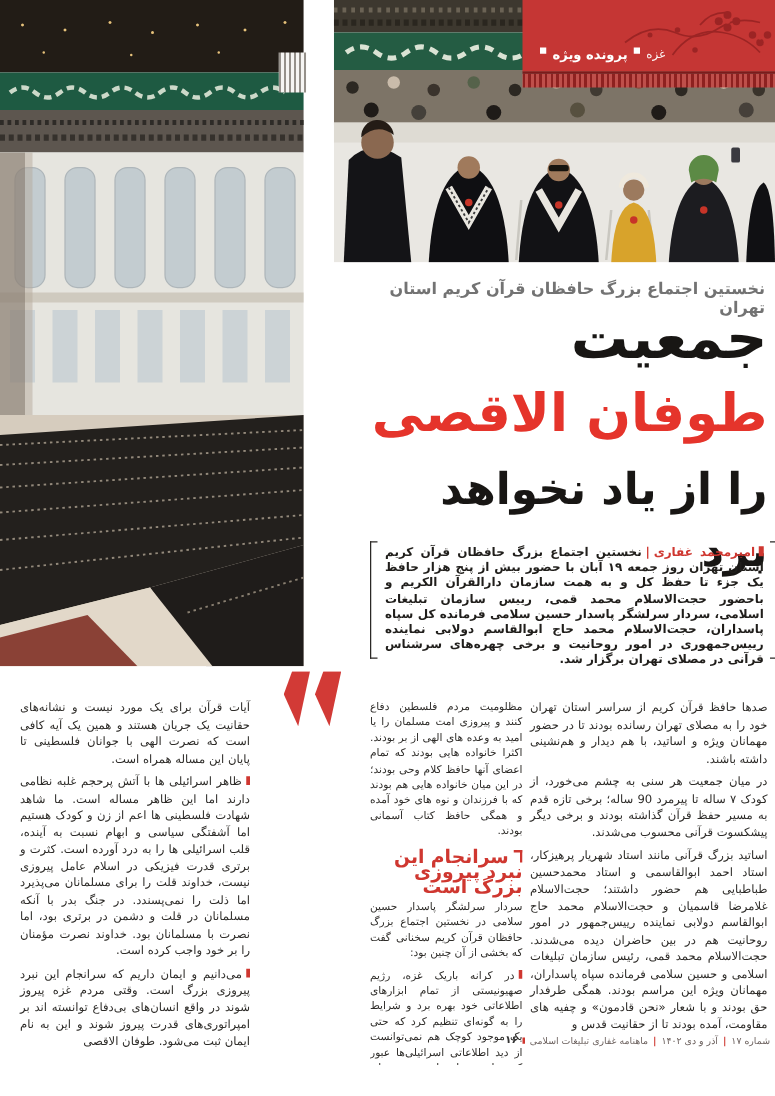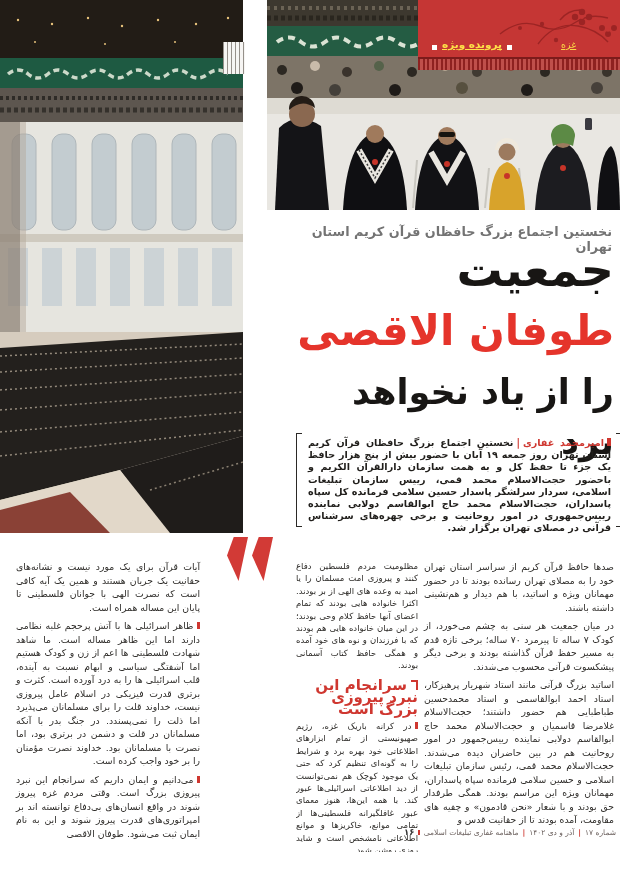--- a/index.html
+++ b/index.html
@@ -10,24 +10,24 @@
   .crowd-photo{position:absolute;left:267px;top:0;width:353px;height:210px;overflow:hidden;}
   .photo-svg{display:block;width:100%;height:100%;}
   .barcode{position:absolute;left:223px;top:42px;width:22px;height:32px;
            background:repeating-linear-gradient(90deg,#95908a 0 1.5px,#f6f5f3 1.5px 4px);}
   
   .gaza-banner{position:absolute;left:418px;top:0;width:202px;height:68px;}
   .banner-red{position:relative;height:57px;background:#c53634;overflow:hidden;}
   .banner-fringe{height:11px;border-top:2px solid #7c1b1b;
            background:repeating-linear-gradient(90deg,#8e2120 0 2px,#bf4f4b 2px 4.5px);}
   .banner-label{position:absolute;left:14px;bottom:7px;display:flex;direction:ltr;
-           align-items:flex-end;gap:5px;color:#fde047;white-space:nowrap;text-decoration:underline;}
+           align-items:flex-start;gap:5px;color:#ffffff;white-space:nowrap;}
   .wsq{width:5px;height:5px;background:#fff;}
   .banner-title{font-size:10.5px;font-weight:bold;direction:rtl;}
-  .banner-tag{font-size:9.5px;opacity:.95;direction:rtl;margin-left:44px;}
+  .banner-tag{font-size:9.5px;opacity:.95;direction:rtl;}
   .ornament{position:absolute;right:0;top:0;width:130px;height:57px;opacity:.85;}
   
   .kicker{position:absolute;right:8px;top:224px;width:330px;direction:rtl;text-align:right;
           font-size:12.8px;font-weight:bold;color:#737373;}
   .h-line{position:absolute;right:6px;width:320px;direction:rtl;text-align:right;font-weight:bold;}
   .h1{top:241px;font-size:46px;line-height:58px;color:#181614;}
   .h2{top:298px;font-size:42px;line-height:66px;color:#e5342b;}
   .h3{top:367px;font-size:35px;line-height:50px;color:#181614;}
   
   .lead{position:absolute;left:296px;top:433px;width:326px;height:92px;}
@@ -234,27 +234,28 @@
   <div class="h-line h3">را از یاد نخواهد برد</div>
 
   <div class="lead">
     <div class="bracket bl"></div>
     <div class="bracket br"></div>
     <p class="lead-text"><span class="bullet lg"></span><span class="lead-author">امیرمحمد غفاری</span><span class="lead-sep">|</span><span>نخستین اجتماع بزرگ حافظان قرآن کریم استان تهران روز جمعه ۱۹ آبان با حضور بیش از پنج هزار حافظ یک جزء تا حفظ کل و به همت سازمان دارالقرآن الکریم و باحضور حجت‌الاسلام محمد قمی، رییس سازمان تبلیغات اسلامی، سردار سرلشگر پاسدار حسین سلامی فرمانده کل سپاه پاسداران، حجت‌الاسلام محمد حاج ابوالقاسم دولابی نماینده رییس‌جمهوری در امور روحانیت و برخی چهره‌های سرشناس قرآنی در مصلای تهران برگزار شد.</span></p>
   </div>
 
   <div class="col col-right">
     <p><span>صدها حافظ قرآن کریم از سراسر استان تهران خود را به مصلای تهران رسانده بودند تا در حضور مهمانان ویژه و اساتید، با هم دیدار و هم‌نشینی داشته باشند.</span></p>
-    <p><span>در میان جمعیت هر سنی به چشم می‌خورد، از کودک ۷ ساله تا پیرمرد ۷۰ ساله؛ برخی تازه قدم به مسیر حفظ قرآن گذاشته بودند و برخی دیگر پیشکسوت قرآنی محسوب می‌شدند.</span></p>
+    <p><span>در میان جمعیت هر سنی به چشم می‌خورد، از کودک ۷ ساله تا پیرمرد 90 ساله؛ برخی تازه قدم به مسیر حفظ قرآن گذاشته بودند و برخی دیگر پیشکسوت قرآنی محسوب می‌شدند.</span></p>
     <p><span>اساتید بزرگ قرآنی مانند استاد شهریار پرهیزکار، استاد احمد ابوالقاسمی و استاد محمدحسین طباطبایی هم حضور داشتند؛ حجت‌الاسلام غلامرضا قاسمیان و حجت‌الاسلام محمد حاج ابوالقاسم دولابی نماینده رییس‌جمهور در امور روحانیت هم در بین حاضران دیده می‌شدند. حجت‌الاسلام محمد قمی، رئیس سازمان تبلیغات اسلامی و حسین سلامی فرمانده سپاه پاسداران، مهمانان ویژه این مراسم بودند. همگی طرفدار حق بودند و با شعار «نحن قادمون» و چفیه های مقاومت، آمده بودند تا از حقانیت قدس و</span></p>
   </div>
 
   <div class="col col-middle">
     <p><span>مظلومیت مردم فلسطین دفاع کنند و پیروزی امت مسلمان را یا امید به وعده های الهی از بر بودند. اکثرا خانواده هایی بودند که تمام اعضای آنها حافظ کلام وحی بودند؛ در این میان خانواده هایی هم بودند که با فرزندان و نوه های خود آمده و همگی حافظ کتاب آسمانی بودند.</span></p>
     <p class="subhead"><span class="mark"></span><span>سرانجام این نبرد پیروزی بزرگ است</span></p>
+    <p><span>سردار سرلشگر پاسدار حسین سلامی در نخستین اجتماع بزرگ حافظان قرآن کریم سخنانی گفت که بخشی از آن چنین بود:</span></p>
     <p><span class="bullet"></span><span>در کرانه باریک غزه، رژیم صهیونیستی از تمام ابزارهای اطلاعاتی خود بهره برد و شرایط را به گونه‌ای تنظیم کرد که حتی یک موجود کوچک هم نمی‌توانست از دید اطلاعاتی اسرائیلی‌ها عبور کند. با همه این‌ها، هنوز معمای عبور غافلگیرانه فلسطینی‌ها از تمامی موانع، خاکریزها و موانع اطلاعاتی نامشخص است و شاید روزی روشن شود.</span></p>
 
   </div>
 
   <div class="pullquote">
     <div class="qmarks">
       <div class="qmark"></div>
       <div class="qmark"></div>
     </div>
   </div>

